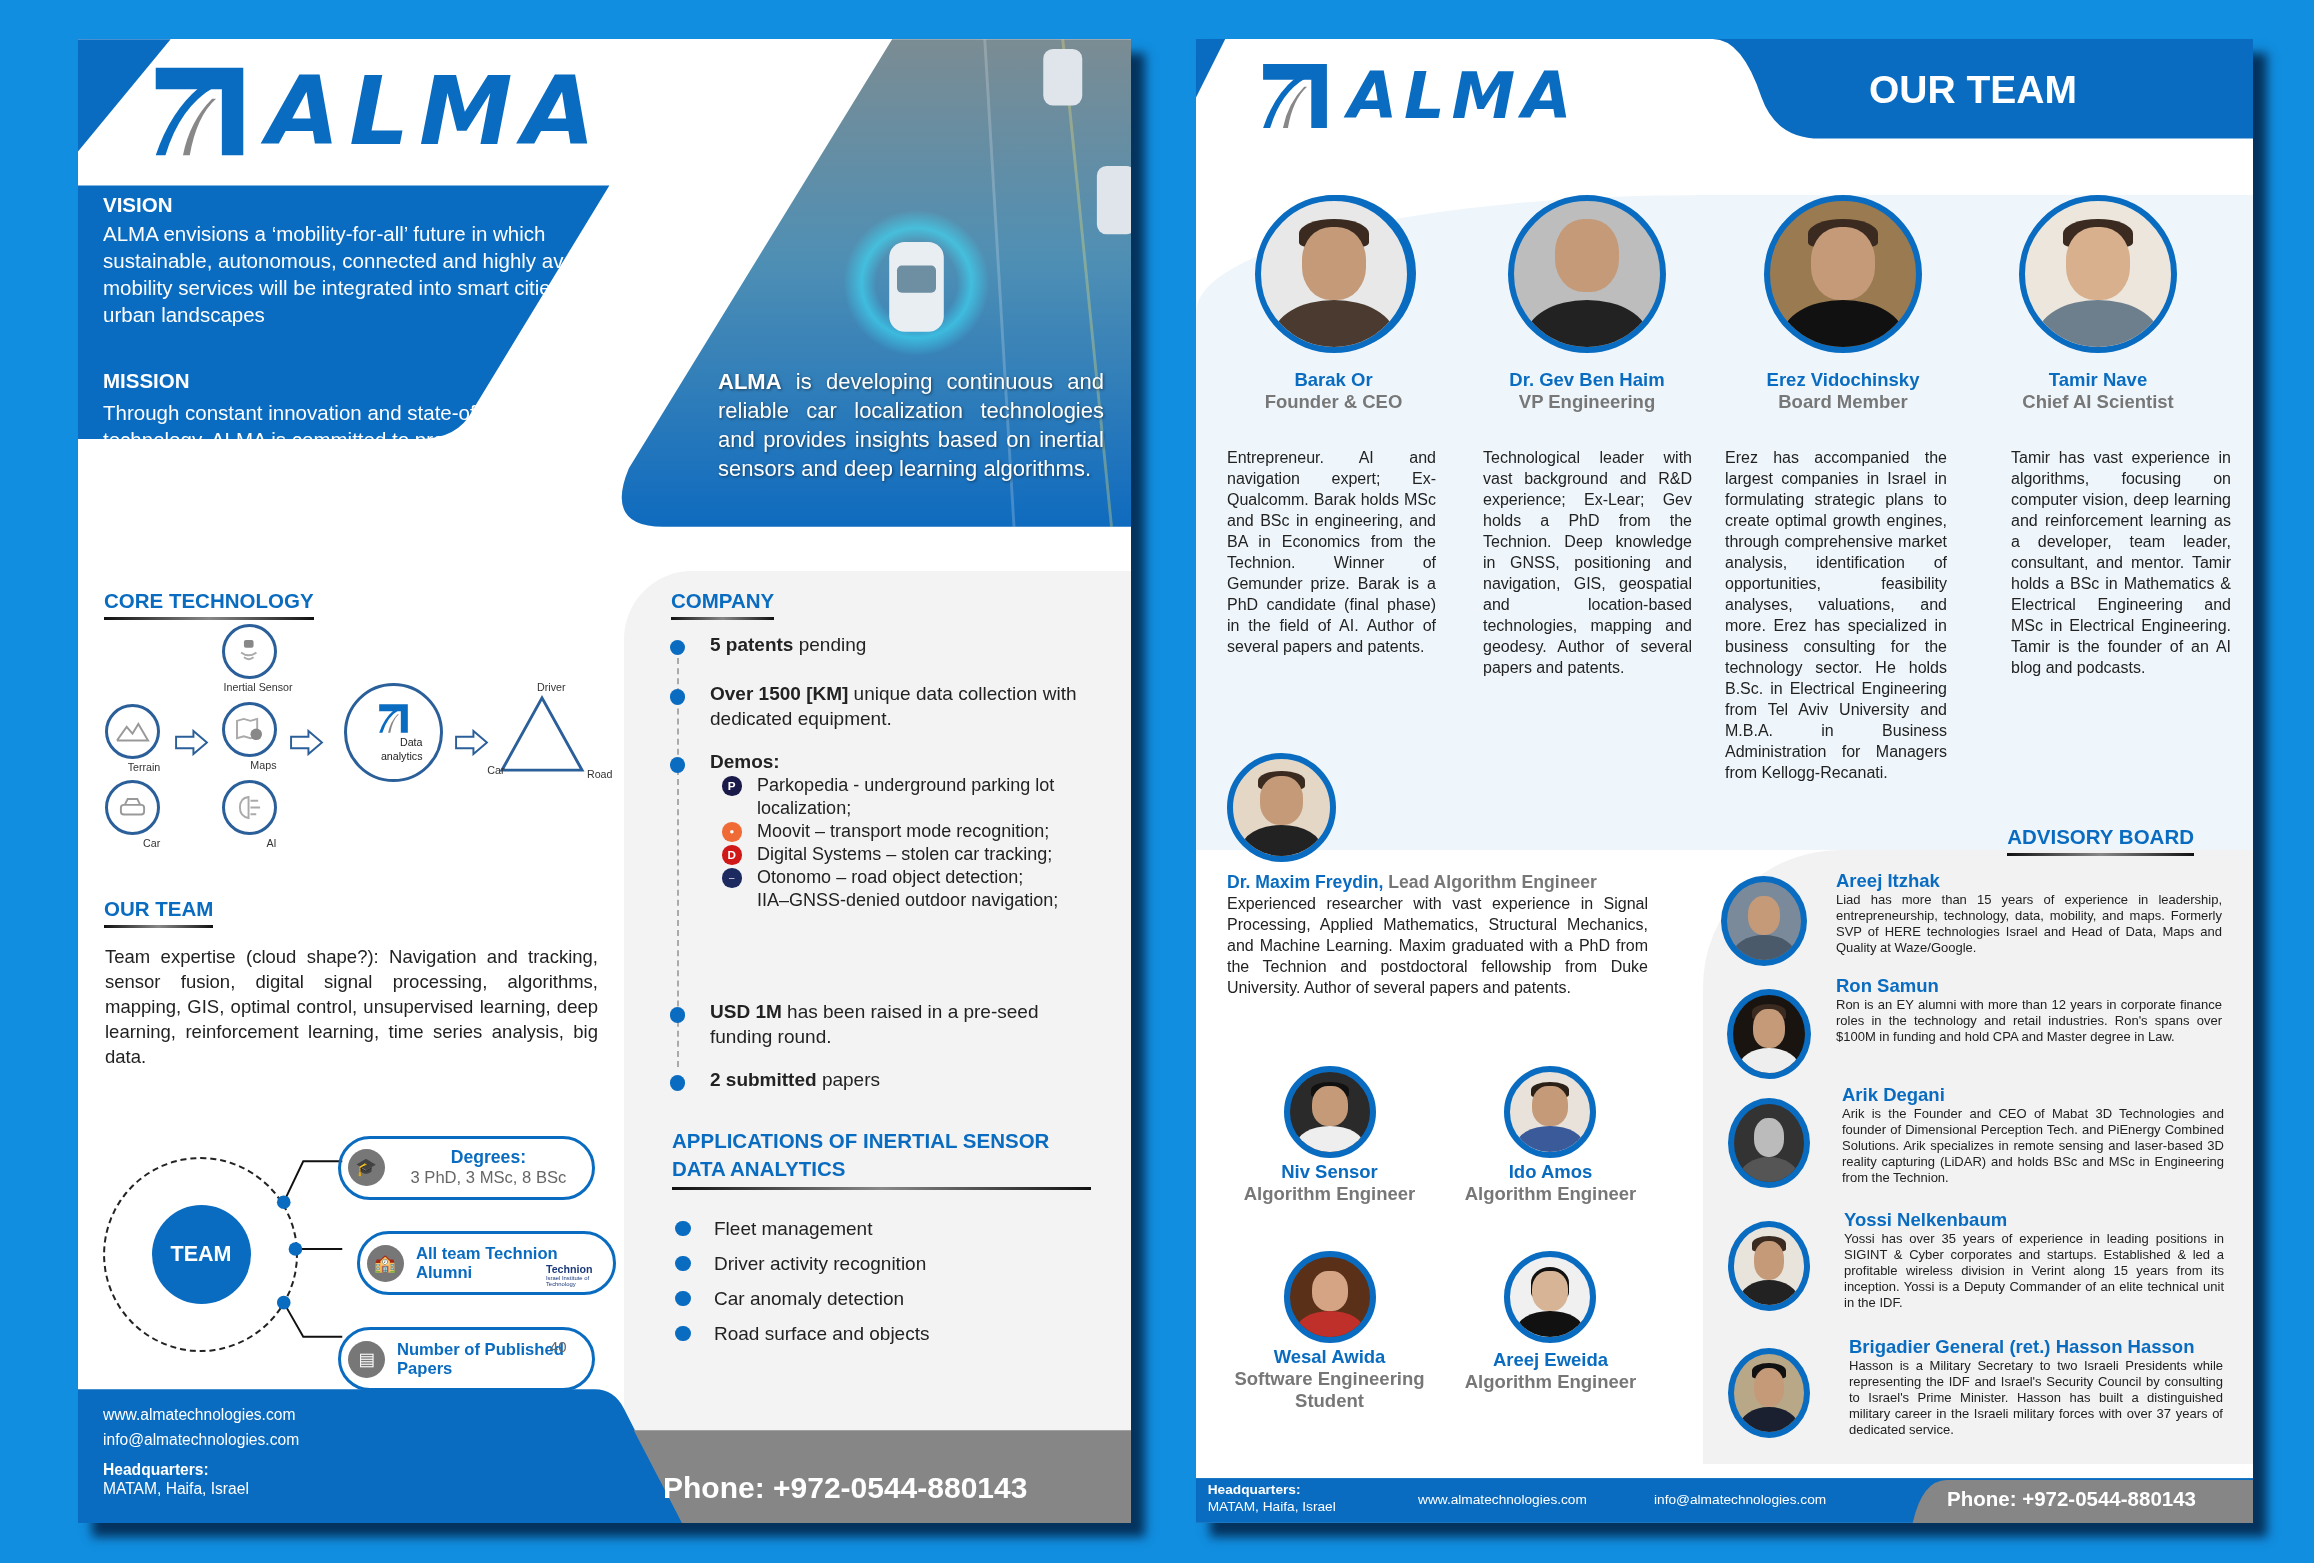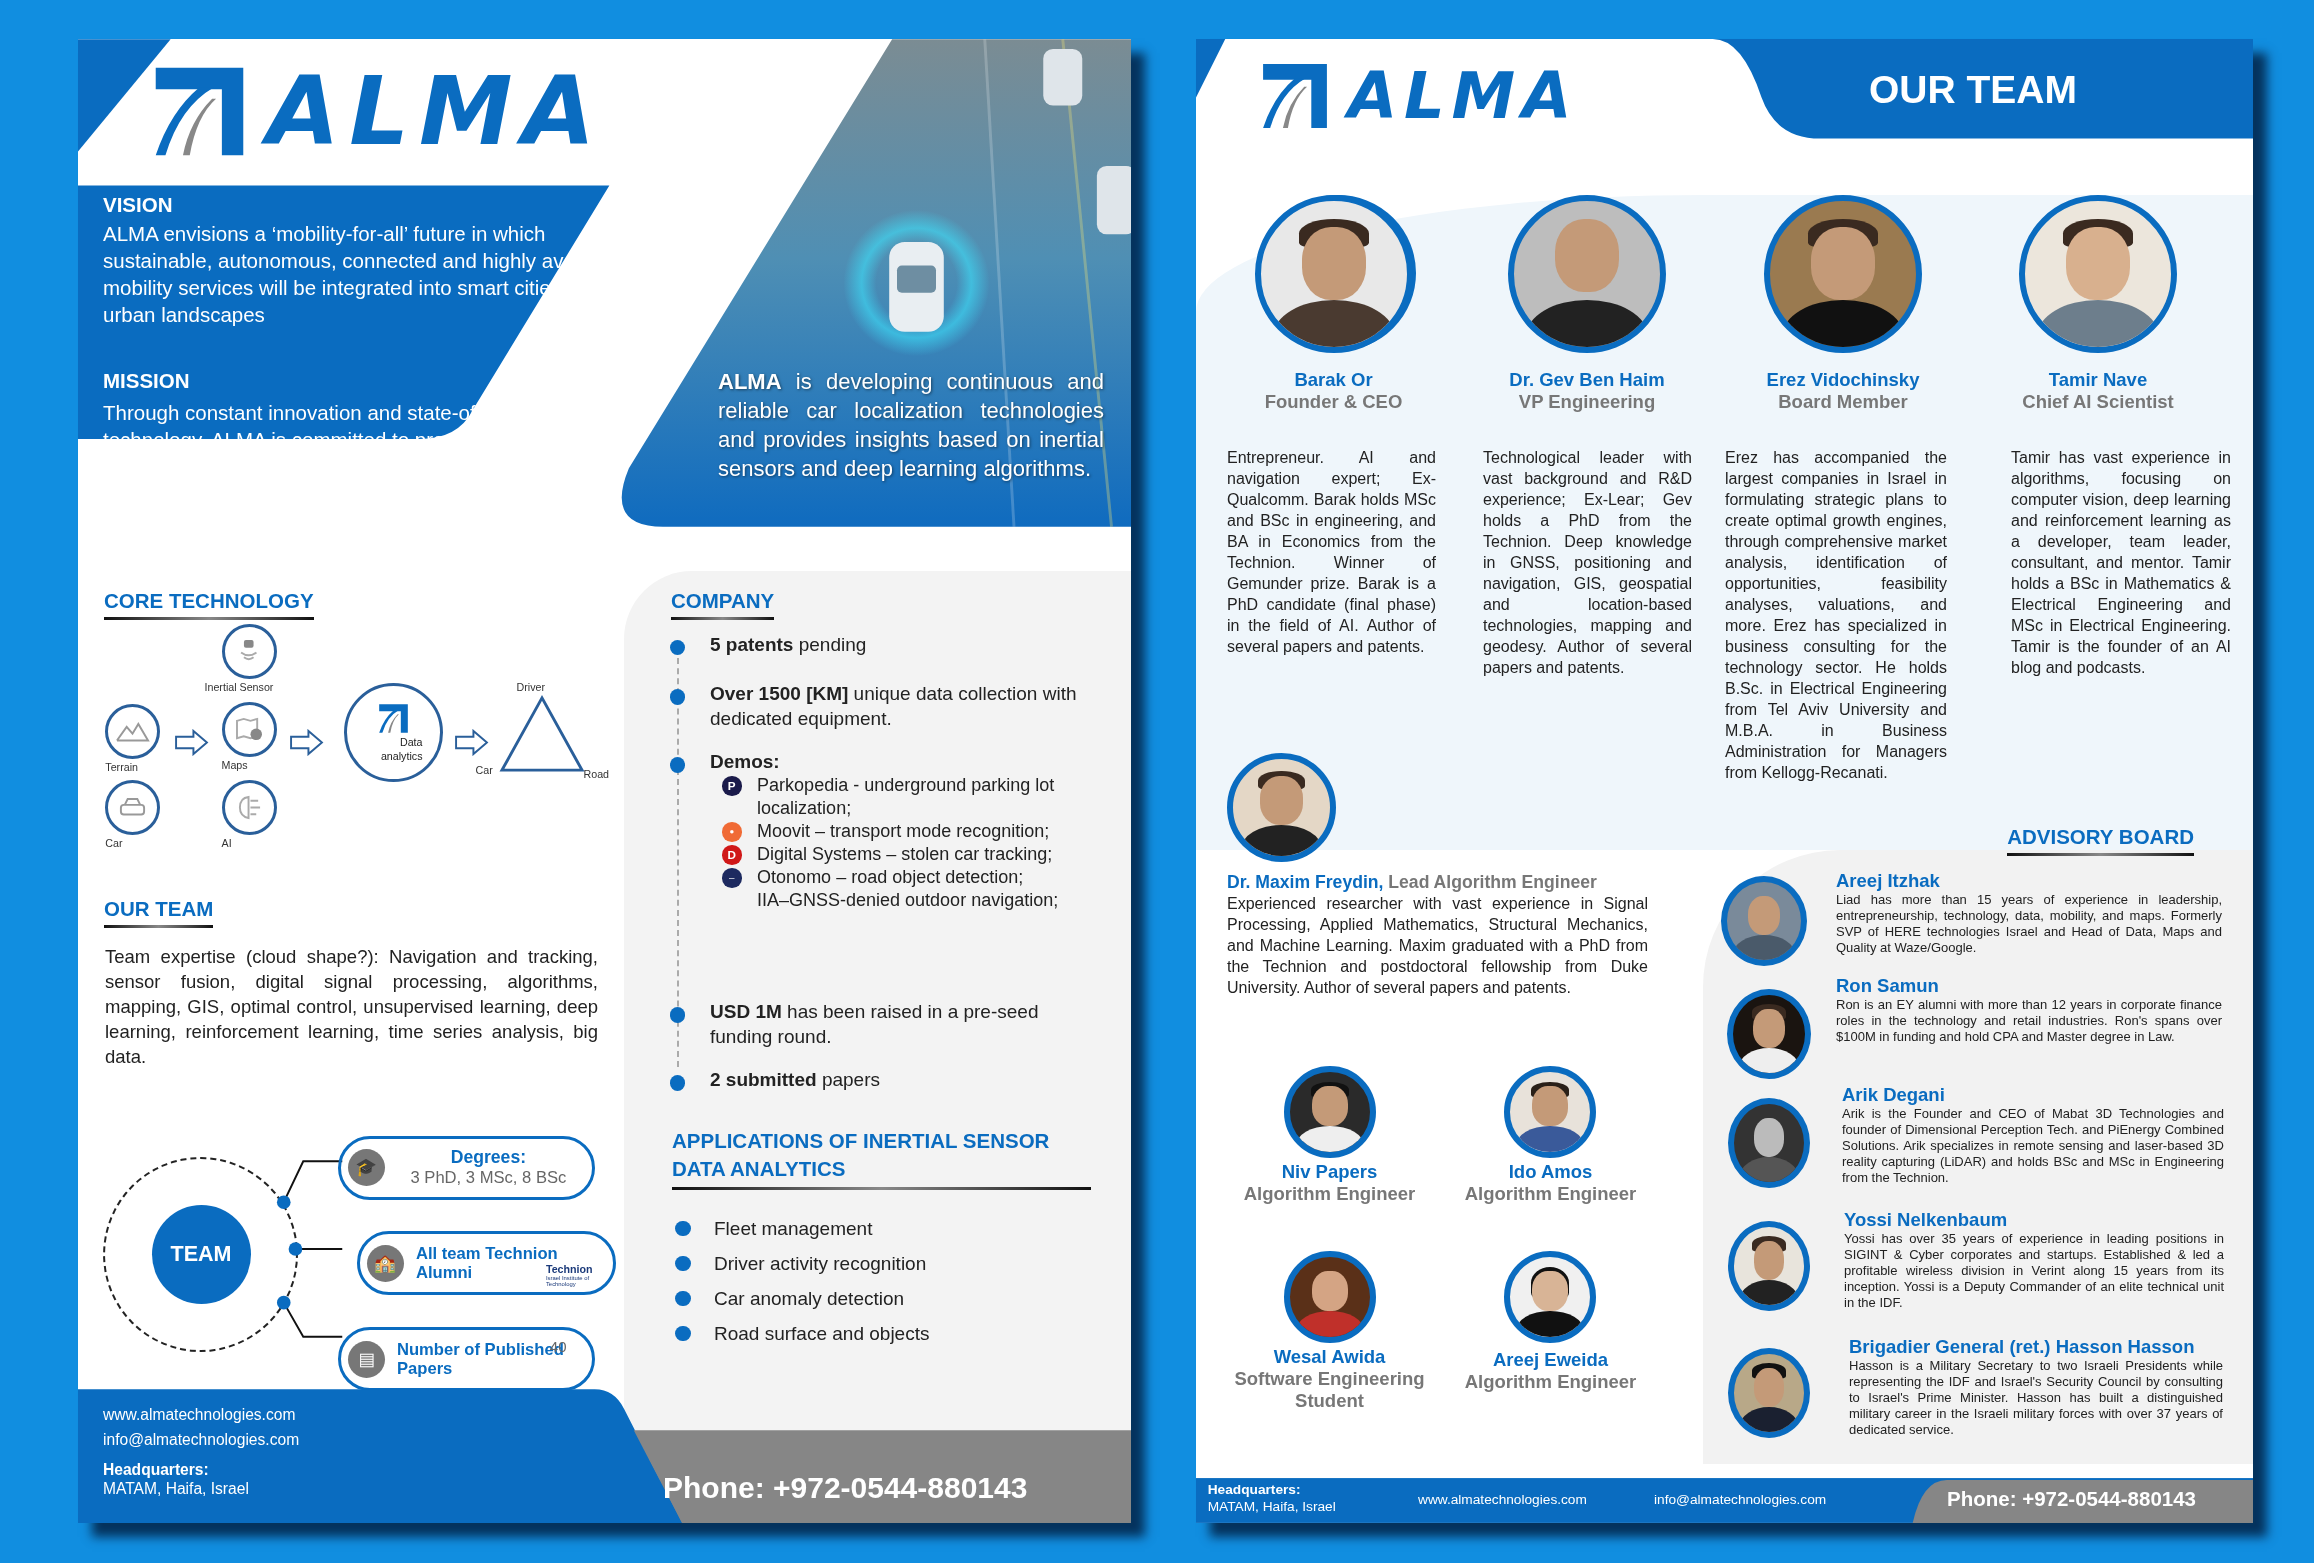--- a/index.html
+++ b/index.html
@@ -9,21 +9,21 @@
 #p1{left:78px;top:39px;width:1053px;height:1484px}
 #p2{left:1196px;top:39px;width:1057px;height:1484px}
 .logo{position:absolute;display:flex;align-items:center;gap:13.7px}
 .logo .mark{position:relative}
 .logo .word{font-family:"DejaVu Sans",sans-serif;font-weight:bold;color:#0a6cc0;letter-spacing:9.8px;font-style:italic}
 .h-sec{font-weight:bold;color:#0a6cc0;font-size:20.5px;display:inline-block;padding-bottom:4.9px;position:relative}
 .h-sec::after{content:"";position:absolute;left:0;right:0;bottom:-2px;height:2.9px;background:linear-gradient(90deg,#111,#888 50%,#111)}
 .txt{font-size:19px;line-height:26px;color:#222;text-align:justify}
 .bullet{width:15.6px;height:15.6px;border-radius:50%;background:#0a6cc0;position:absolute}
 .circ{border:3.9px solid #2a5f9a;border-radius:50%;position:absolute;background:#fff;display:flex;align-items:center;justify-content:center}
-.lbl{position:absolute;font-size:10.7px;color:#333;text-align:left}
+.lbl{position:absolute;font-size:10.7px;color:#333;text-align:right}
 .photo{border-radius:50%;border:6.8px solid #0a6cc0;position:absolute;overflow:hidden;background:#d9c6ad}
 .photo .face{position:absolute;left:28%;top:18%;width:44%;height:50%;border-radius:45%;background:#c49a78}
 .photo .body{position:absolute;left:8%;top:68%;width:84%;height:50%;border-radius:50% 50% 0 0;background:#333}
 .photo .hair{position:absolute;left:26%;top:12%;width:48%;height:20%;border-radius:50% 50% 20% 20%;background:#3a2a20}
 .name{font-weight:bold;color:#0a6cc0;font-size:18.5px;text-align:center}
 .role{font-weight:bold;color:#777;font-size:18.5px;text-align:center}
 .bio{font-size:16px;line-height:21px;color:#222;text-align:justify;position:absolute}
 .adv-name{font-weight:bold;color:#0a6cc0;font-size:18.5px}
 .adv-bio{font-size:13px;line-height:16px;color:#222;text-align:justify}
 </style>
@@ -342,21 +342,21 @@
       <div class="face" style="background:#d4a484"></div>
       <div class="body" style="background:#c0302a"></div>
     </div>
   <div class="photo" style="left:308px;top:1212px;width:92px;height:92px;background:#f0f0f0">
       <div class="hair" style="background:#111;height:40%"></div>
       <div class="face" style="background:#d8b496"></div>
       <div class="body" style="background:#111"></div>
     </div>
 
   <div style="position:absolute;left:29px;top:1122px;width:209px">
-    <div class="name">Niv Papers</div>
+    <div class="name">Niv Sensor</div>
     <div class="role">Algorithm Engineer</div>
   </div>
   <div style="position:absolute;left:250px;top:1122px;width:209px">
     <div class="name">Ido Amos</div>
     <div class="role">Algorithm Engineer</div>
   </div>
   <div style="position:absolute;left:19.5px;top:1307px;width:228px">
     <div class="name">Wesal Awida</div>
     <div class="role">Software Engineering Student</div>
   </div>

